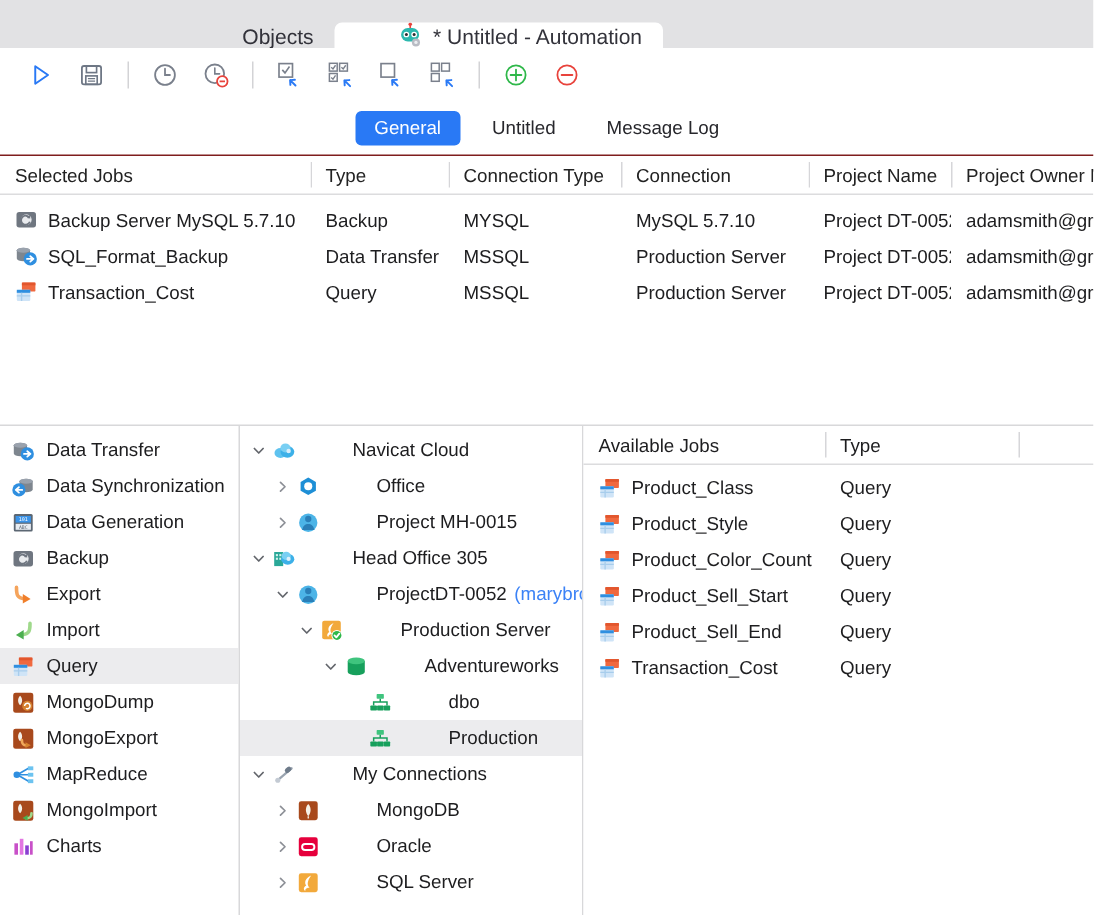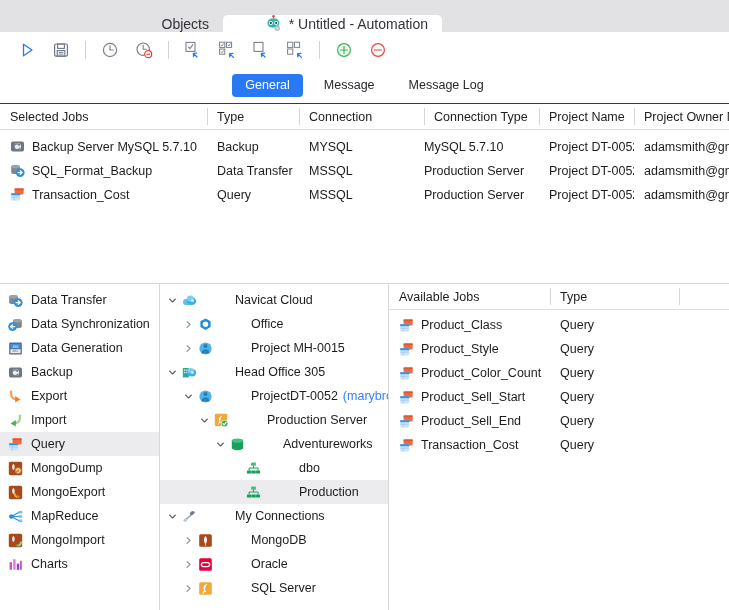--- a/index.html
+++ b/index.html
@@ -211,30 +211,30 @@
     <div class="tbtn">
       <svg width="18" height="18" viewBox="0 0 18 18">
         <circle cx="9" cy="9" r="6.4" fill="none" stroke="#e8433c" stroke-width="1.2"></circle>
         <path d="M5.4 9 H12.6" stroke="#e8433c" stroke-width="1.2" stroke-linecap="round"></path>
       </svg>
     </div>
   </div>
 
   <div class="pillrow">
     <div class="pill sel">General</div>
-    <div class="pill">Message</div>
+    <div class="pill">Untitled</div>
     <div class="pill">Message Log</div>
   </div>
 
   <div class="jobs">
     <div class="jhead">
       <div class="jh c0">Selected Jobs</div>
       <div class="jh c1">Type</div>
+      <div class="jh c2">Connection Type</div>
       <div class="jh c3">Connection</div>
-      <div class="jh c2">Connection Type</div>
       <div class="jh c4">Project Name</div>
       <div class="jh c5">Project Owner N</div>
     </div>
     <div class="jbody">
 
       <div class="jrow">
         <div class="jc c0">
           <span>
             <svg width="15" height="15" viewBox="0 0 15 15">
               <rect x="1" y="2.4" width="13" height="10.2" rx="1.8" fill="#6f7680"></rect>

